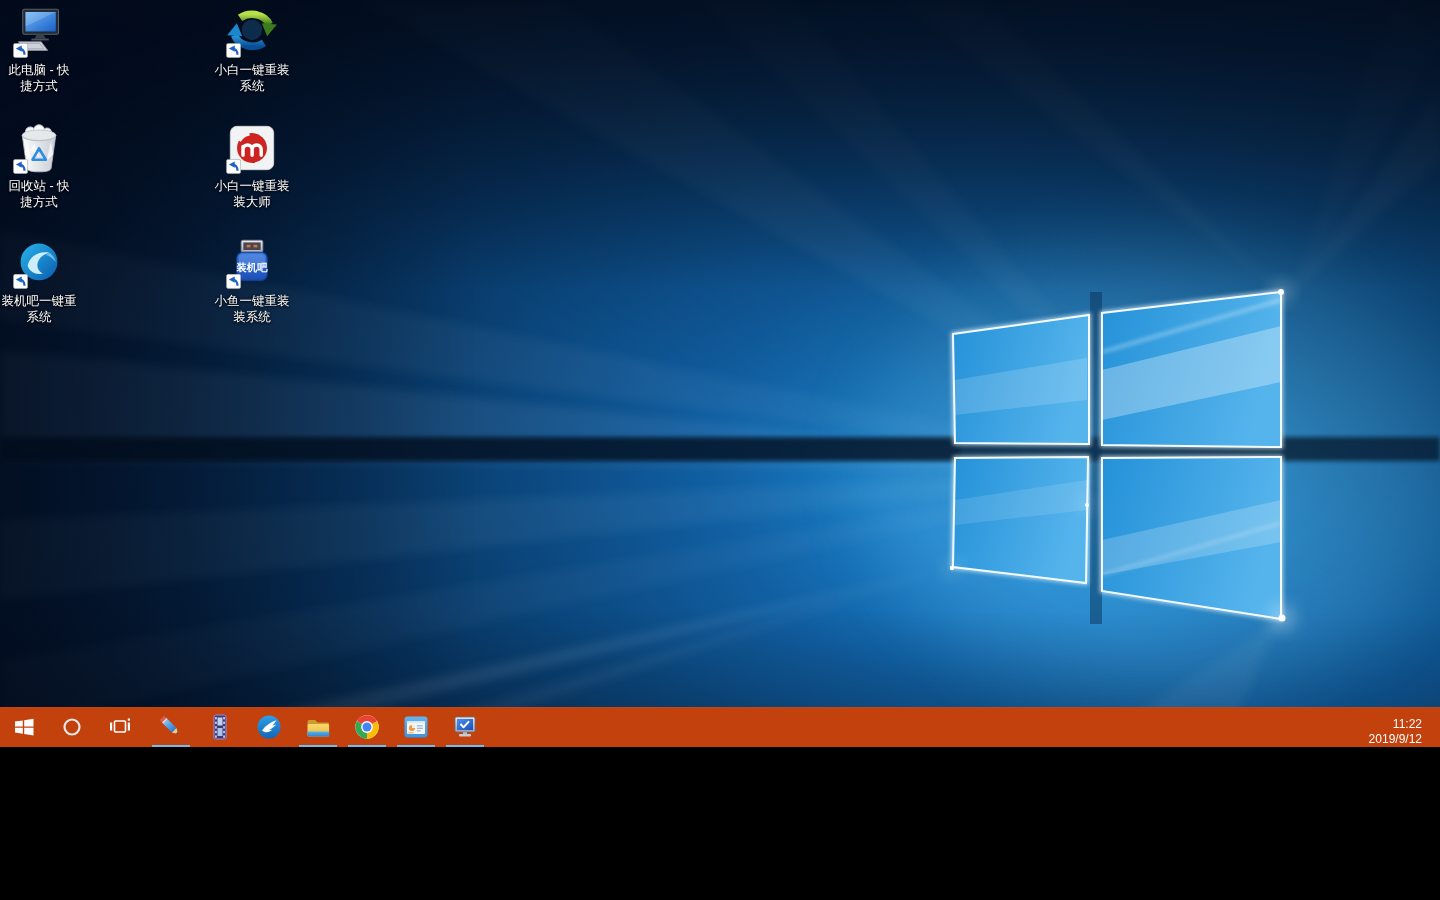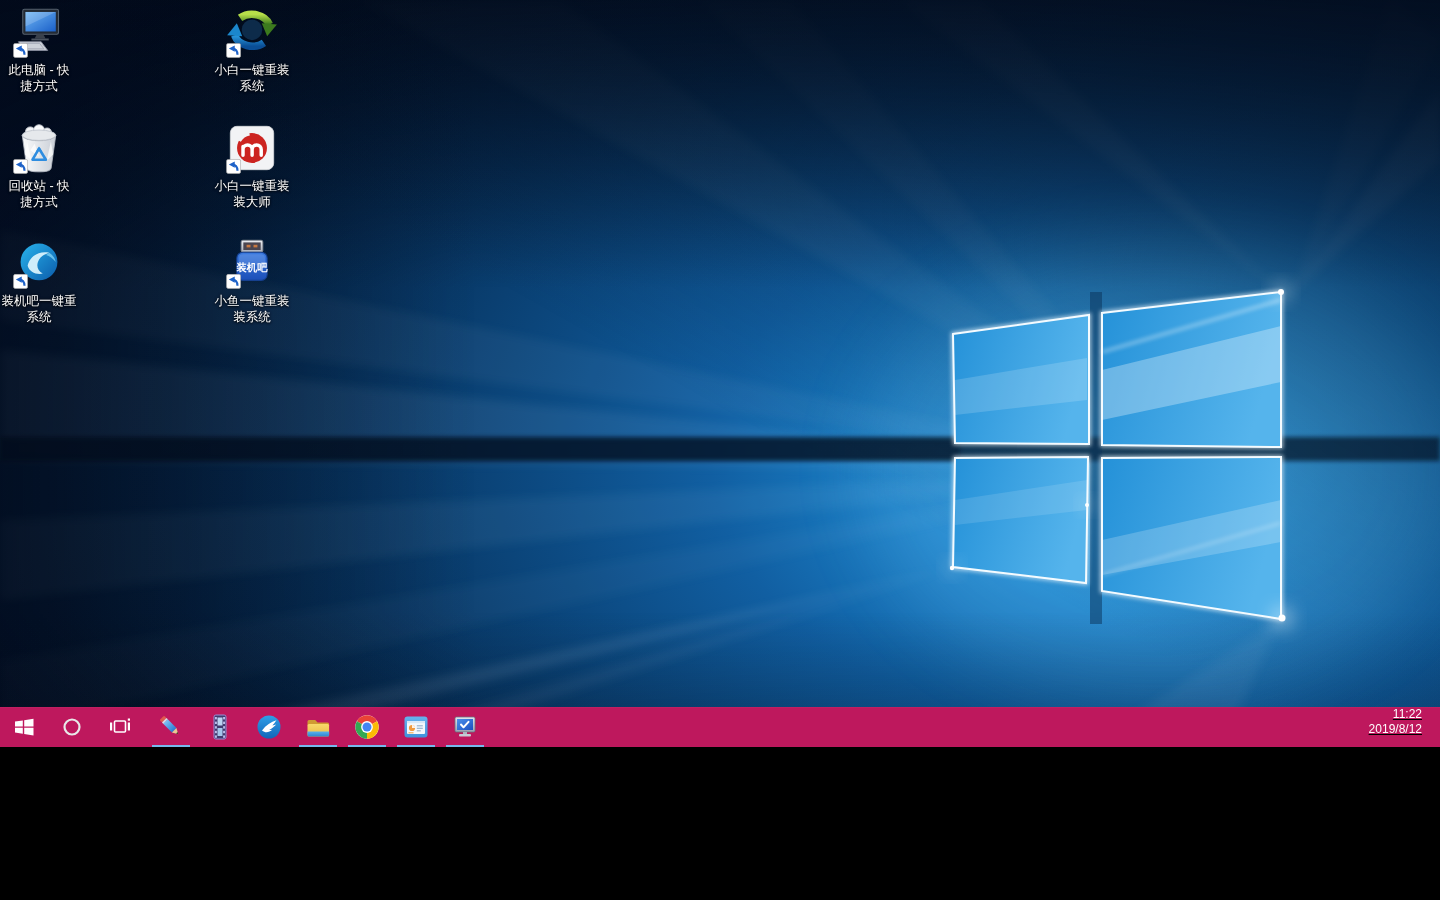--- a/index.html
+++ b/index.html
@@ -12,22 +12,22 @@
   .desk-icon .art{width:52px;height:52px;margin:0 auto;position:relative;}
   .desk-icon .art svg{width:52px;height:52px;display:block;}
   .desk-icon .lbl{margin-top:4px;font-size:12.5px;line-height:16px;color:#fff;
       text-shadow:0 1px 2px rgba(0,0,0,.95),0 0 3px rgba(0,0,0,.8);}
   .col1{left:1px;}  .col2{left:214px;}
   .row1{top:6px;}   .row2{top:122px;}  .row3{top:237px;}
 
   .edge-artifact{position:absolute;left:0;top:772px;width:3px;height:22px;background:#e4e6e8;}
 
   
-  .taskbar{position:absolute;left:0;bottom:0;width:1440px;height:40px;background:#be185d;
-           display:flex;align-items:flex-start;box-shadow:inset 0 1px 0 rgba(255,255,255,.03);text-decoration:underline;}
+  .taskbar{position:absolute;left:0;bottom:0;width:1440px;height:40px;background:#c2410c;
+           display:flex;align-items:flex-end;box-shadow:inset 0 1px 0 rgba(255,255,255,.03);}
   .tb-btn{width:48px;height:40px;display:flex;align-items:center;justify-content:center;
           position:relative;flex:0 0 auto;}
   .tb-app{width:49px;}
   .tb-gap{width:2px;flex:0 0 auto;}
   .tb-btn svg{display:block;}
   .run-indicator{position:absolute;left:50%;transform:translateX(-50%);bottom:0;
                  width:38px;height:2.5px;background:#76b9ed;display:none;}
   .tray{margin-left:auto;display:flex;align-items:center;}
   .clock{padding-right:18px;text-align:right;color:#fff;font-size:12px;line-height:15px;}
 </style>
@@ -436,17 +436,17 @@
         <path d="M10,11.5 l2.5,2.8 5,-5.5" fill="none" stroke="#ffffff" stroke-width="2" stroke-linecap="round" stroke-linejoin="round"></path>
         <rect x="12" y="19" width="4" height="2" fill="#aeb6c2"></rect>
         <rect x="8" y="21" width="12" height="2.5" rx="1" fill="#c6ccd6"></rect>
       </svg>
       <div class="run-indicator" style="display: block;"></div>
     </div>
 
     <div class="tray">
       <div class="clock">
         <div>11:22</div>
-        <div>2019/8/12</div>
+        <div>2019/9/12</div>
       </div>
     </div>
   </div>
 </div>
 
 </body></html>

